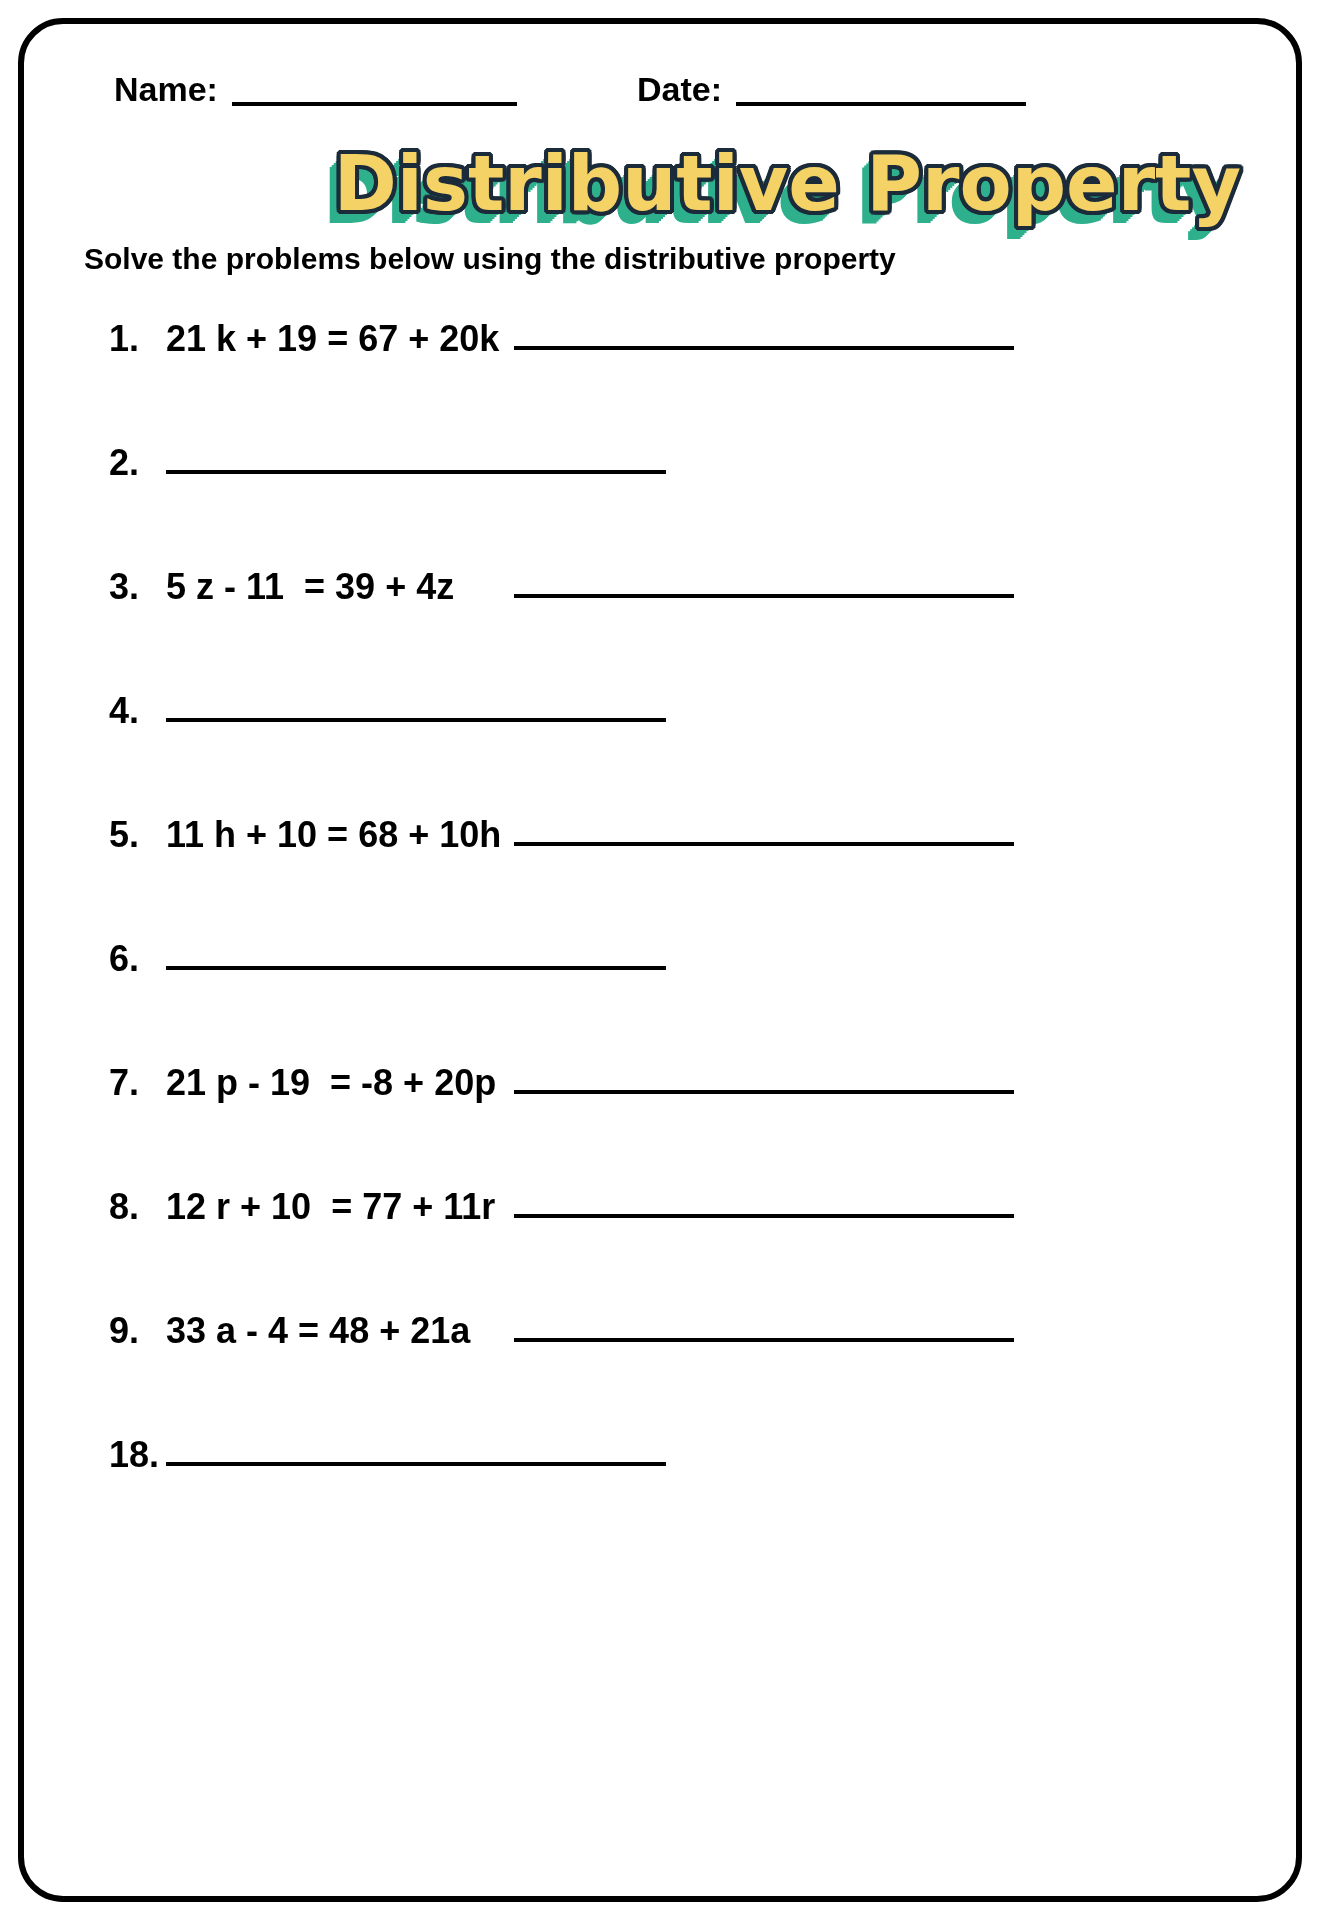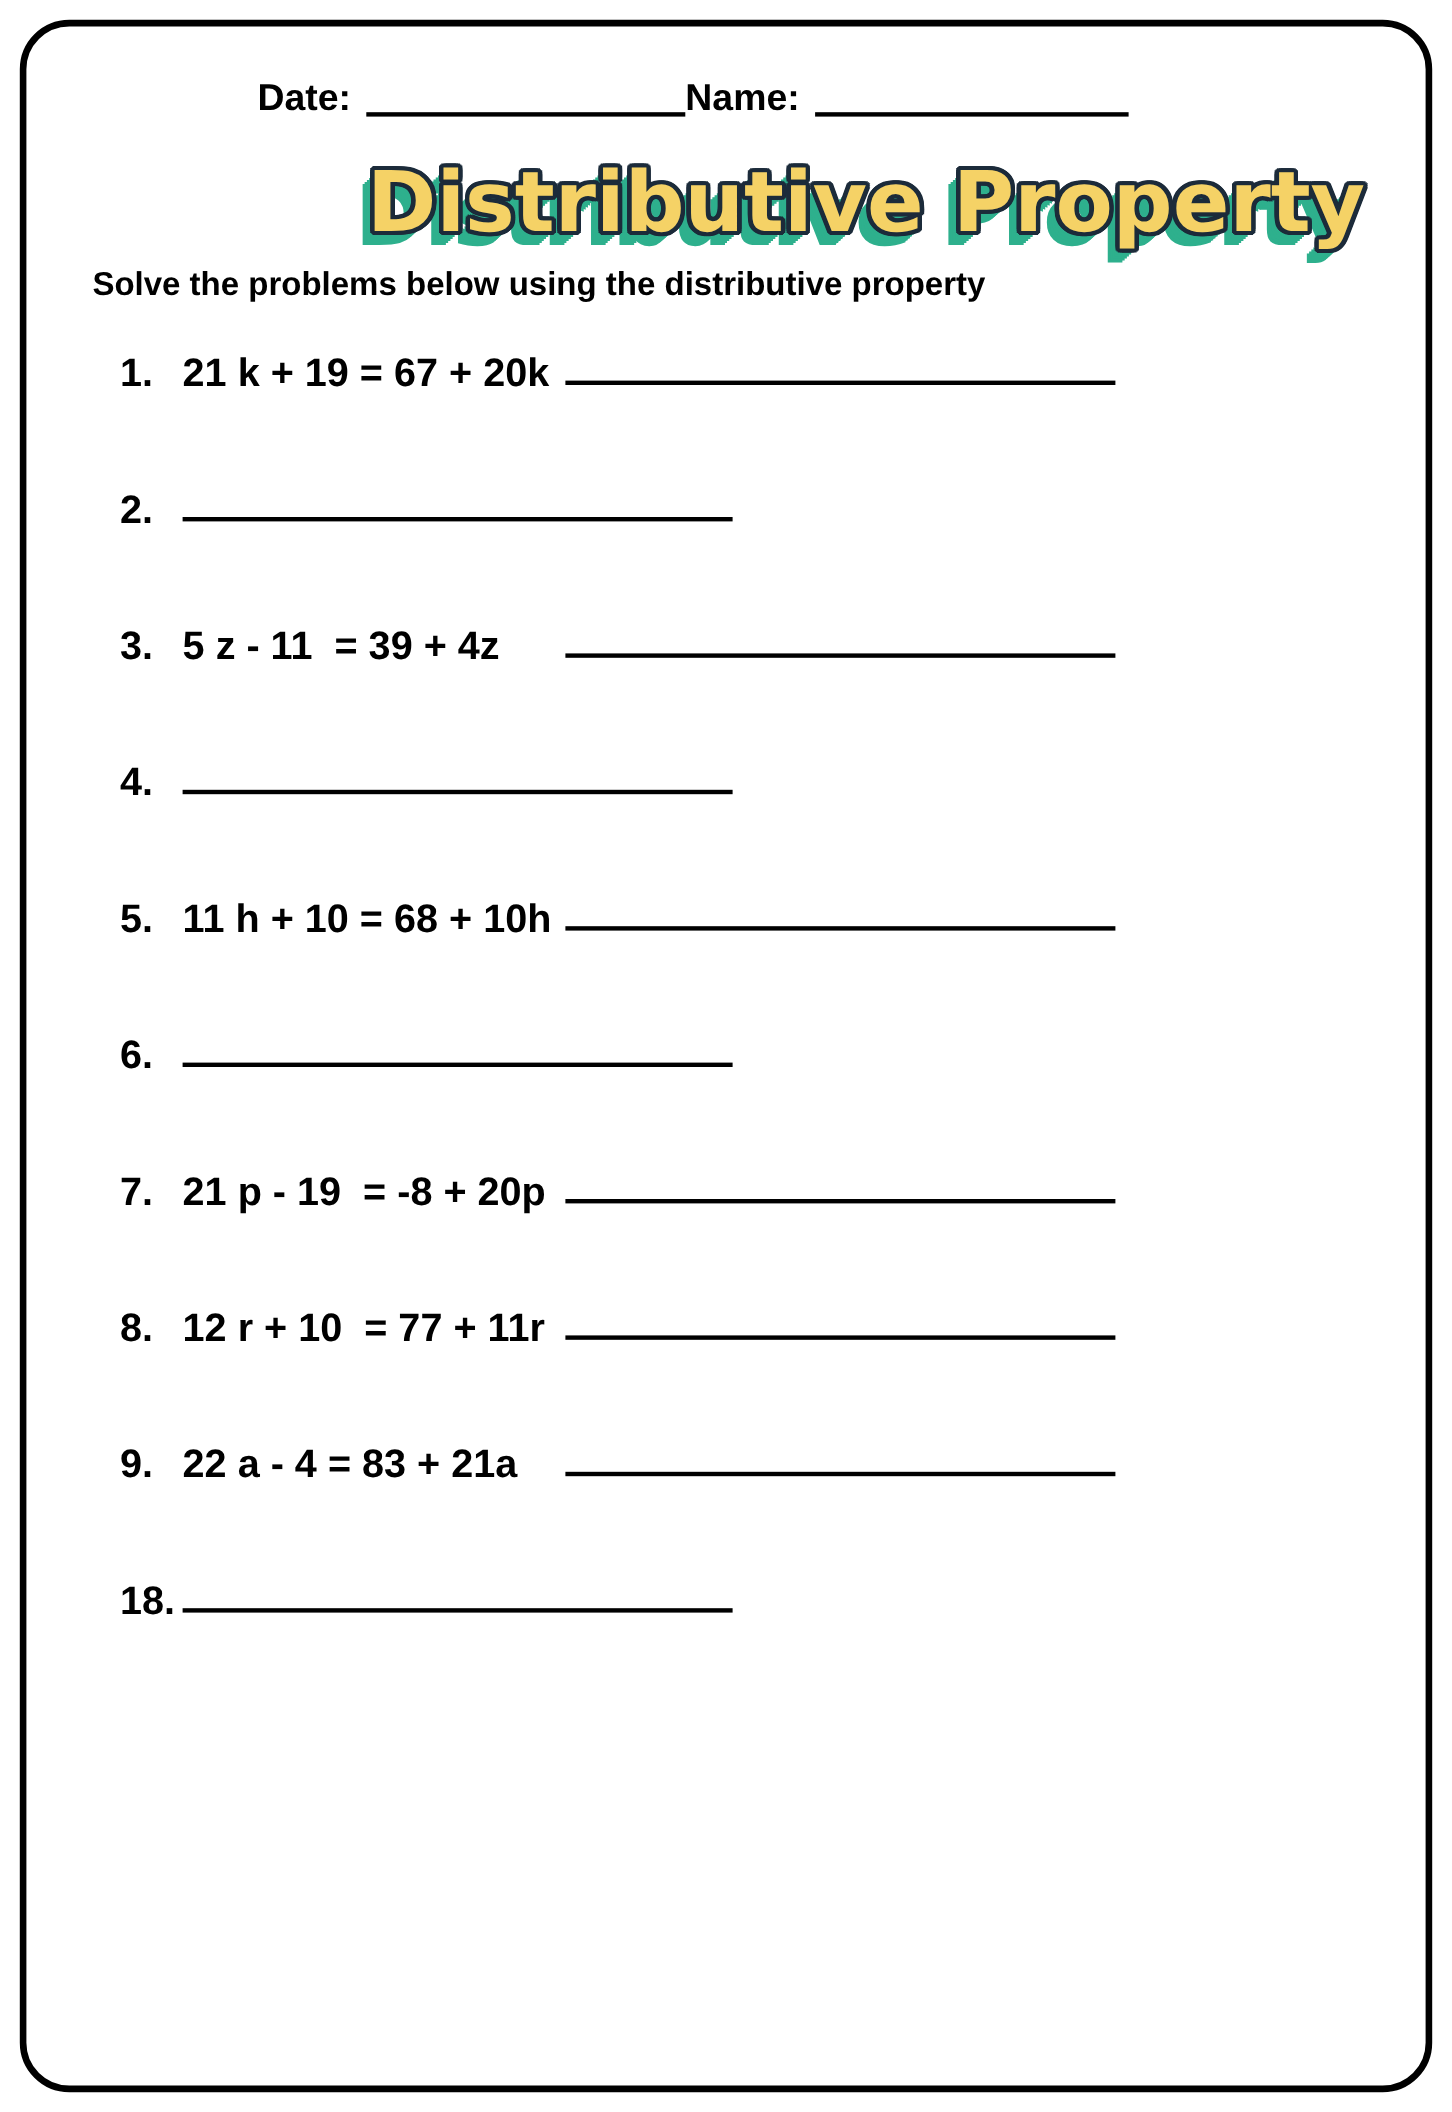--- a/index.html
+++ b/index.html
@@ -118,28 +118,28 @@
     margin-bottom: 7px;
   }
 </style>
 </head>
 <body>
 
 <div class="page">
   <div class="content">
 
     <div class="header-row">
+      <div class="field field-name">
+        <span class="field-label">Name:</span>
+        <span class="write-line name-line"></span>
+      </div>
       <div class="field field-date">
         <span class="field-label">Date:</span>
         <span class="write-line date-line"></span>
       </div>
-      <div class="field field-name">
-        <span class="field-label">Name:</span>
-        <span class="write-line name-line"></span>
-      </div>
     </div>
 
     <h1 class="title">Distributive Property</h1>
 
     <p class="subtitle">Solve the problems below using the distributive property</p>
 
     <div class="problems">
   <div class="problem-row">
     <span class="pnum">1.</span>
     <span class="equation">21 k + 19 = 67 + 20k</span>
@@ -180,21 +180,21 @@
   </div>
 
   <div class="problem-row">
     <span class="pnum">8.</span>
     <span class="equation">12 r + 10  = 77 + 11r</span>
     <span class="answer-line"></span>
   </div>
 
   <div class="problem-row">
     <span class="pnum">9.</span>
-    <span class="equation">22 a - 4 = 83 + 21a</span>
+    <span class="equation">33 a - 4 = 48 + 21a</span>
     <span class="answer-line"></span>
   </div>
 
   <div class="problem-row">
     <span class="pnum">18.</span>
     <span class="answer-line"></span>
   </div>
 </div>
 
   </div>

